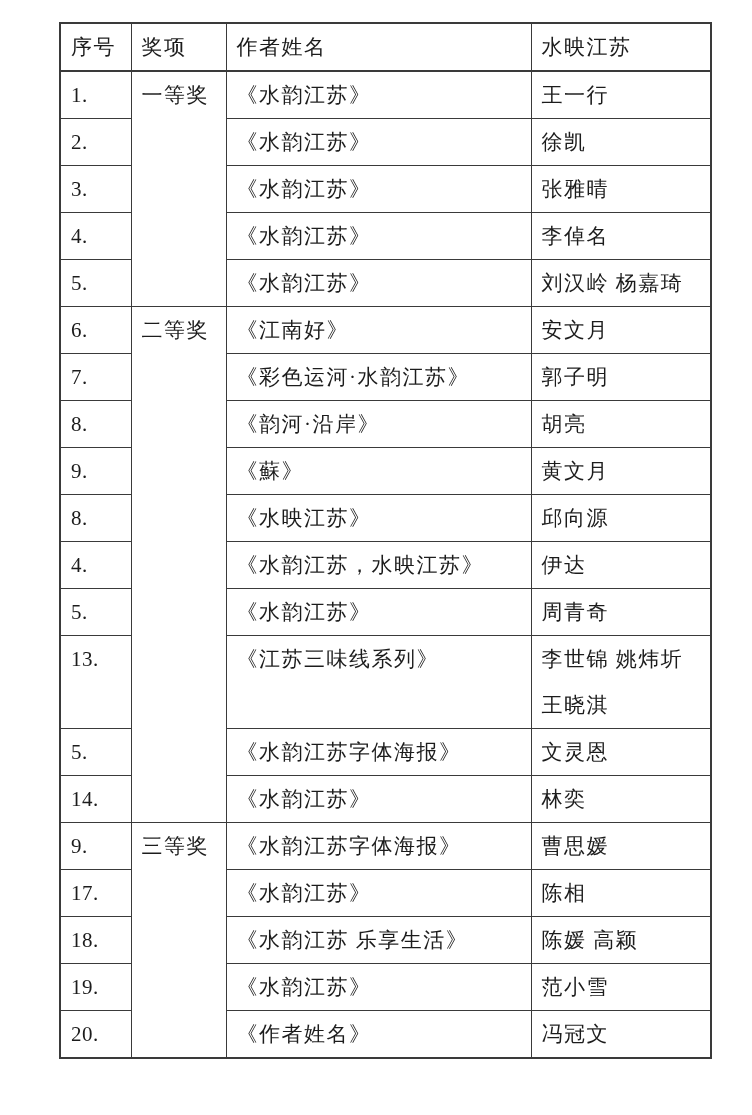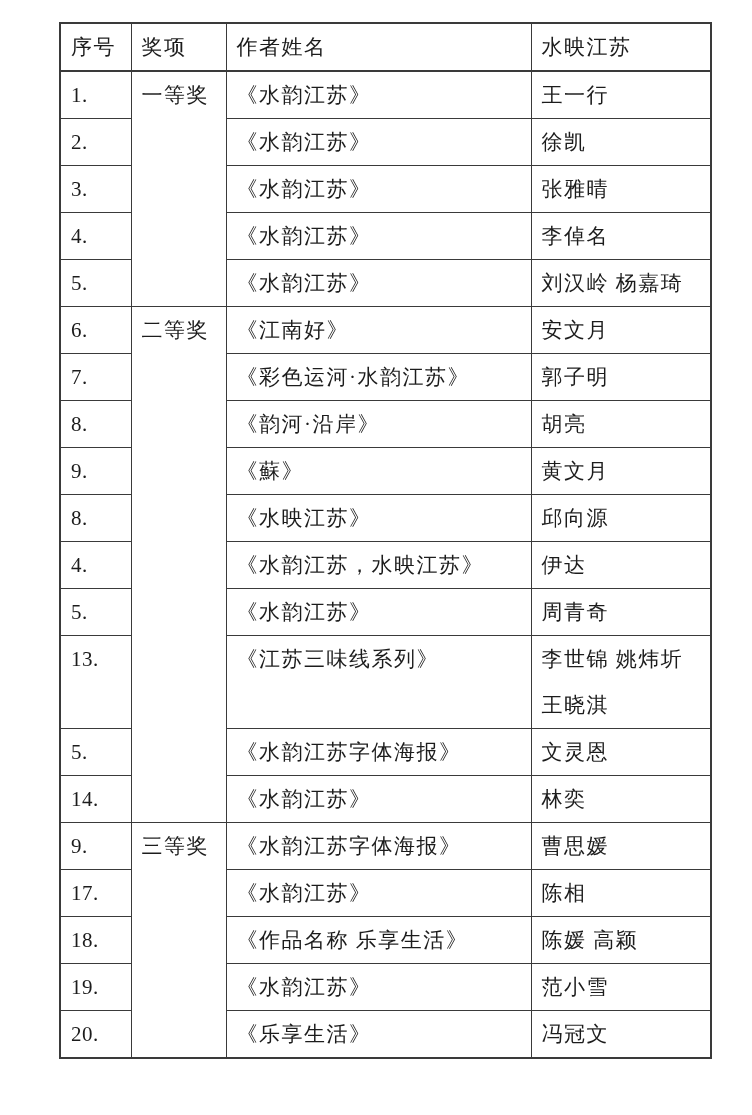--- a/index.html
+++ b/index.html
@@ -146,28 +146,28 @@
           <td>《水韵江苏字体海报》</td>
           <td>曹思媛</td>
         </tr>
         <tr>
           <td class="num">17.</td>
           <td>《水韵江苏》</td>
           <td>陈相</td>
         </tr>
         <tr>
           <td class="num">18.</td>
-          <td>《作品名称 乐享生活》</td>
+          <td>《水韵江苏 乐享生活》</td>
           <td>陈媛 高颖</td>
         </tr>
         <tr>
           <td class="num">19.</td>
           <td>《水韵江苏》</td>
           <td>范小雪</td>
         </tr>
         <tr>
           <td class="num">20.</td>
-          <td>《乐享生活》</td>
+          <td>《作者姓名》</td>
           <td>冯冠文</td>
         </tr>
       </tbody>
   </table>
 </div>
 
 </body></html>

